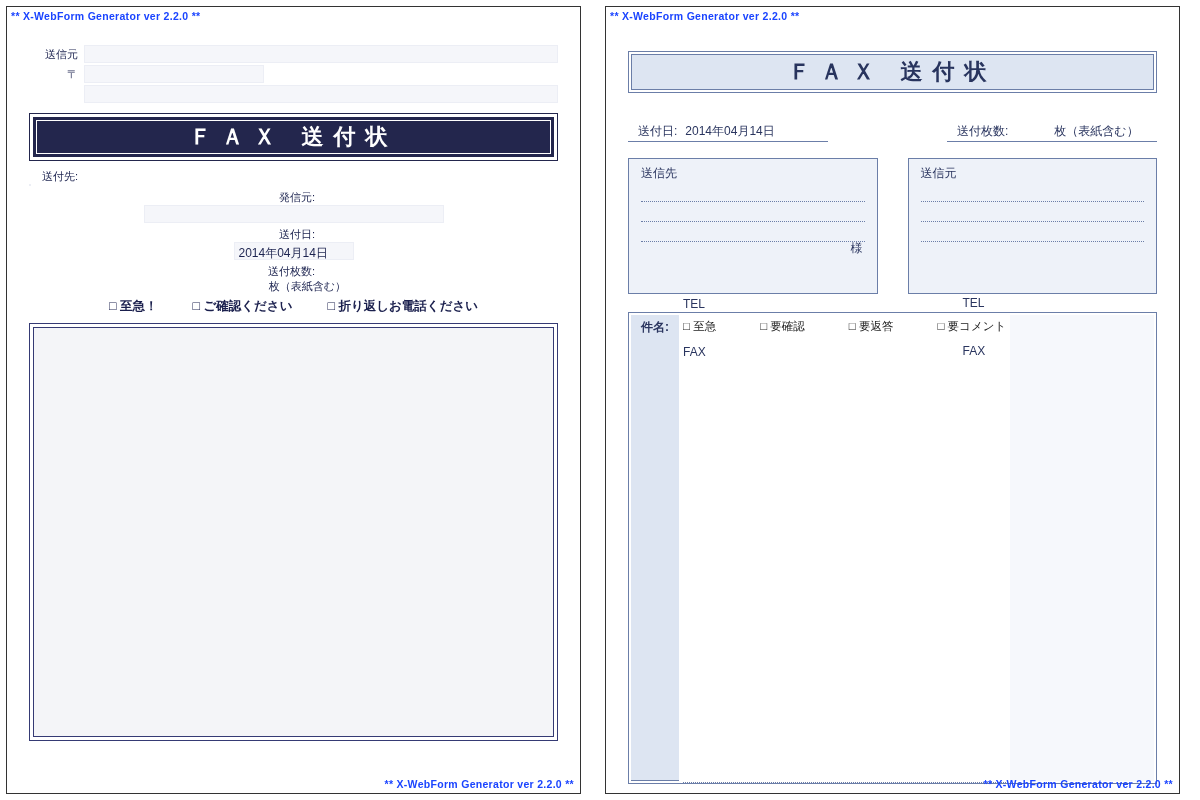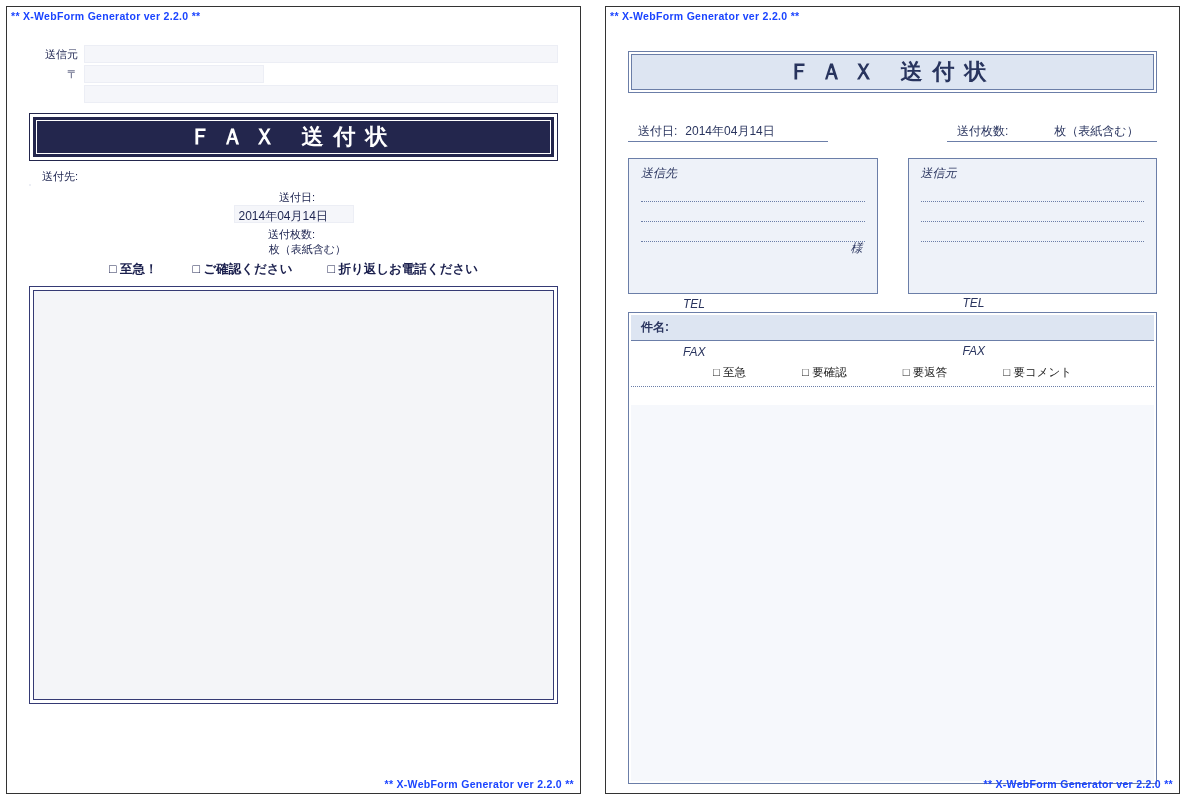--- a/index.html
+++ b/index.html
@@ -113,21 +113,20 @@
   }
   .b-meta-cell {
     display: flex; align-items: baseline; gap: 8px;
     border-bottom: 1px solid #6b7ea8;
     padding: 0 4px 1px 10px;
   }
   .b-boxes {
     margin-top: 16px;
     display: flex;
     gap: 30px;
-    font-style: italic;
   }
   .b-box {
     flex: 1;
     border: 1px solid #6b7ea8;
     background: #eef2f9;
     padding: 6px 12px 10px 12px;
     height: 136px;
     font-size: 11.5px;
     color: #2a355f;
   }
@@ -143,40 +142,40 @@
   .b-tf-row {
     display: flex; gap: 4px; font-size: 12px; margin-top: 8px;
     margin-left: 42px;
   }
   .b-tf-row .lab { width: 36px; margin-top: 32px; }
   .b-subject-outer {
     margin-top: 18px;
     border: 1px solid #6b7ea8;
     height: 472px;
     display: flex;
-    flex-direction: column;
+    flex-direction: row;
   }
   .b-subject-head {
     background: #dde5f2;
     border-bottom: 1px solid #6b7ea8;
     padding: 4px 10px;
     font-size: 12px;
     font-weight: bold;
     color: #2a355f;
     margin: 2px;
   }
   .b-checks {
     display: flex;
     justify-content: center;
-    gap: 56px;
+    gap: 44px;
     font-size: 11.5px;
     color: #222;
     padding: 6px 0 6px 0;
     border-bottom: 1px dotted #6b7ea8;
-    margin: 16px 2px;
+    margin: 0 2px;
   }
   .b-notes {
     flex: 1;
     margin: 2px;
     background: #f6f8fc;
   }
 </style>
 </head>
 <body>
 
@@ -200,20 +199,24 @@
   </div>
 
   <div class="a-title-wrap">
     <div class="a-title-inner">ＦＡＸ 送付状</div>
   </div>
 
   <div class="a-form">
     <div class="a-row" style="align-items:flex-start">
       <div class="a-label" style="padding-top:2px">送付先:</div>
       <div class="a-input a-wide a-big"></div>
+    </div>
+    <div class="a-row">
+      <div class="a-label">発信元:</div>
+      <div class="a-input a-med"></div>
     </div>
     <div class="a-row">
       <div class="a-label">送付日:</div>
       <div class="a-input a-small a-send-date-val">2014年04月14日</div>
     </div>
     <div class="a-row">
       <div class="a-label">送付枚数:</div>
       <span class="a-count-suffix">枚（表紙含む）</span>
     </div>
   </div>

